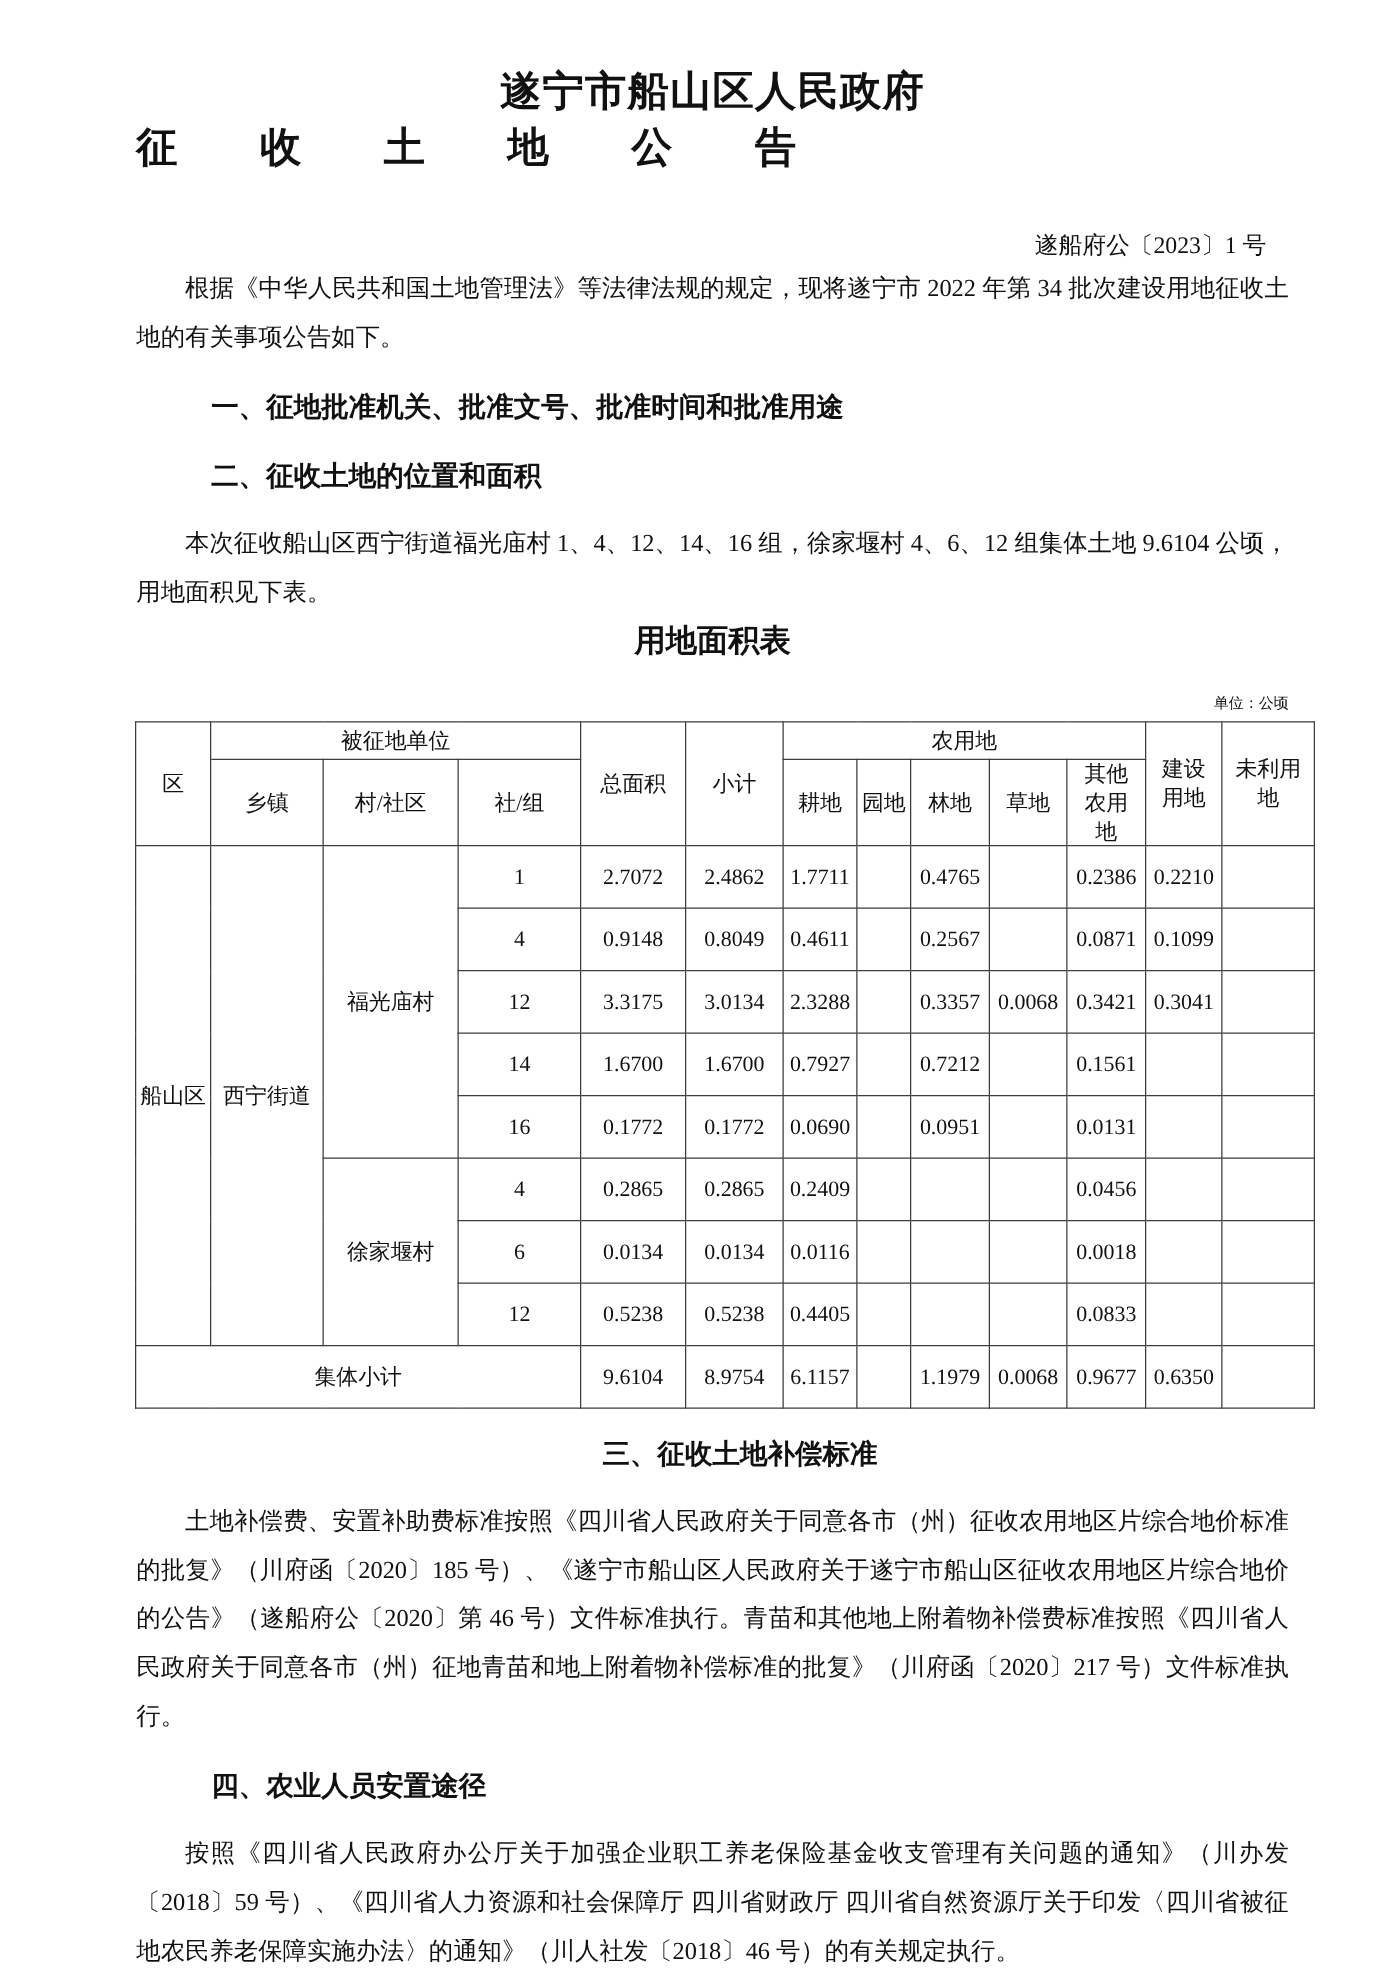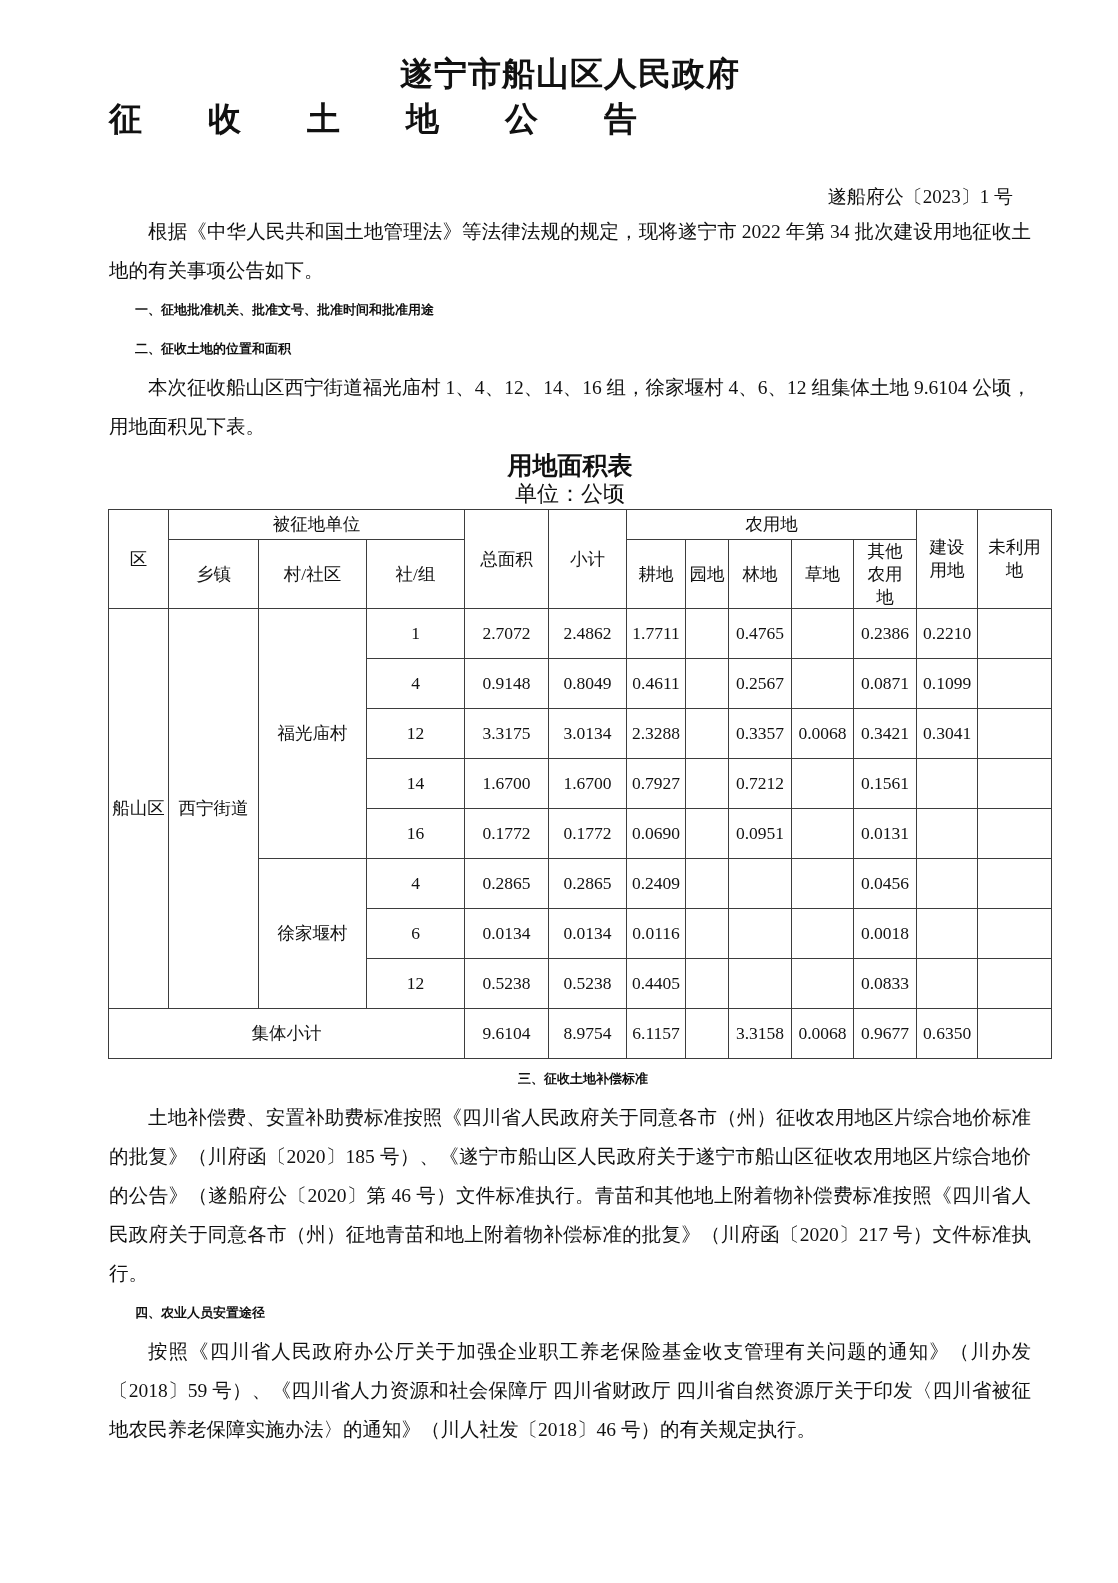--- a/index.html
+++ b/index.html
@@ -35,40 +35,40 @@
     padding-right: 18px;
   }
   p.body {
     margin: 0;
     font-size: 19.5px;
     line-height: 39px;
     text-align: justify;
     text-indent: 2em;
   }
   p.heading {
-    margin: 0;
-    font-size: 13px;
+    margin: 16px;
+    font-size: 22px;
     line-height: 39px;
     font-weight: 700;
     text-indent: 2em;
     font-family: "Liberation Sans", "DejaVu Sans", sans-serif;
   }
   .tbl-title {
     text-align: center;
     font-weight: 700;
     font-size: 25px;
     line-height: 34px;
     margin-top: 2px;
     font-family: "Liberation Sans", "DejaVu Sans", sans-serif;
   }
   .unit-note {
-    text-align: center;
-    font-size: 22px;
+    text-align: right;
+    font-size: 12px;
     line-height: 24px;
-    margin: 0 0 3px 0;
+    margin: 20px 0 3px 0;
   }
   table.area {
     border-collapse: collapse;
     width: 943px;
     table-layout: fixed;
     margin-left: -1px;
   }
   table.area th, table.area td {
     border: 1px solid #3d3d3d;
     text-align: center;
@@ -242,21 +242,21 @@
         <td>0.0833</td>
         <td></td>
         <td></td>
       </tr>
       <tr>
         <td colspan="4">集体小计</td>
         <td>9.6104</td>
         <td>8.9754</td>
         <td>6.1157</td>
         <td></td>
-        <td>3.3158</td>
+        <td>1.1979</td>
         <td>0.0068</td>
         <td>0.9677</td>
         <td>0.6350</td>
         <td></td>
       </tr>
     </tbody>
   </table>
 
   <p class="heading sec3gap">三、征收土地补偿标准</p>
   <p class="body">土地补偿费、安置补助费标准按照《四川省人民政府关于同意各市（州）征收农用地区片综合地价标准的批复》（川府函〔2020〕185 号）、《遂宁市船山区人民政府关于遂宁市船山区征收农用地区片综合地价的公告》（遂船府公〔2020〕第 46 号）文件标准执行。青苗和其他地上附着物补偿费标准按照《四川省人民政府关于同意各市（州）征地青苗和地上附着物补偿标准的批复》（川府函〔2020〕217 号）文件标准执行。</p>

